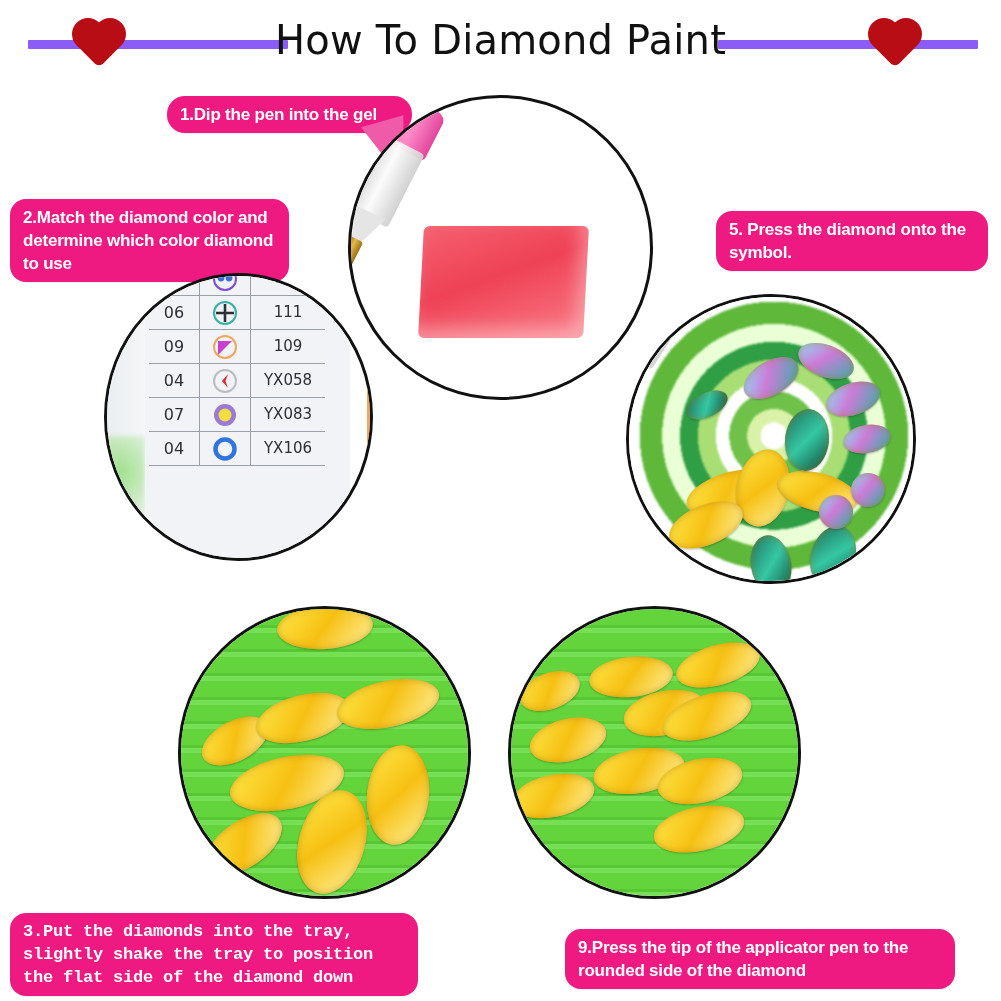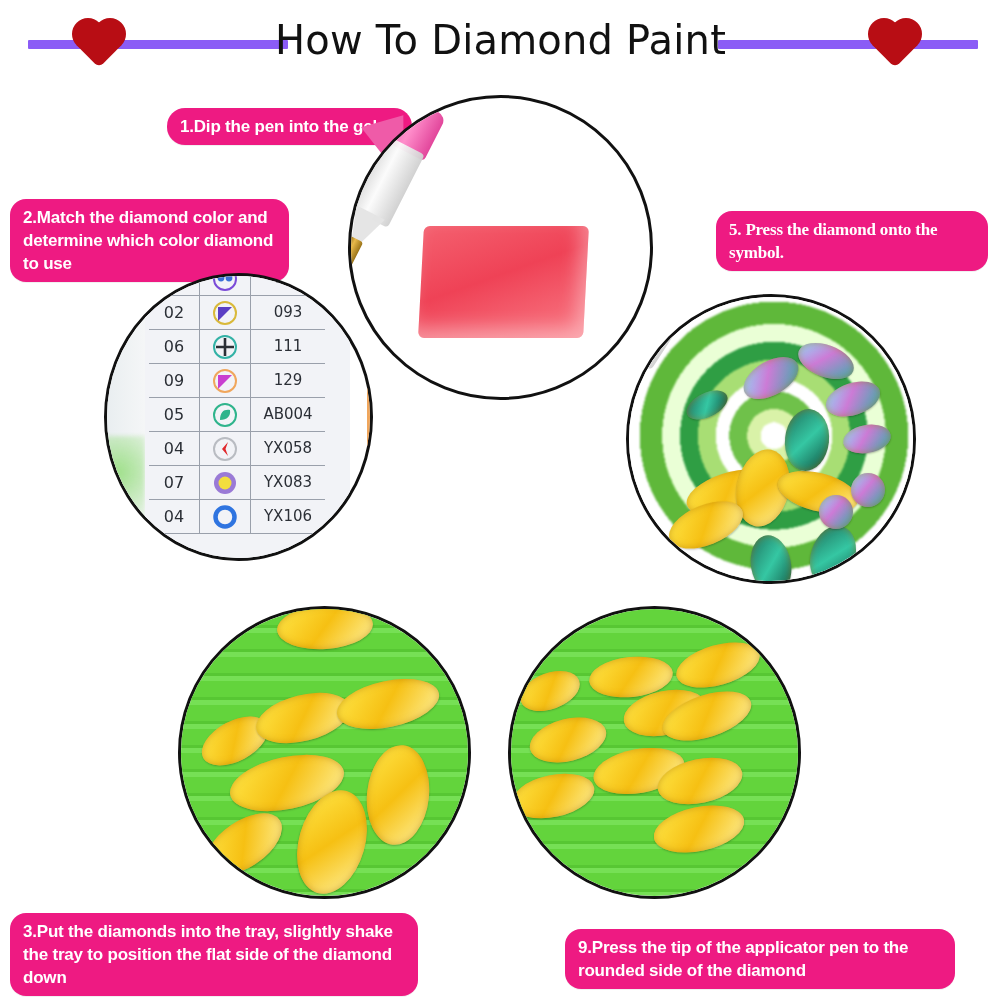--- a/index.html
+++ b/index.html
@@ -30,24 +30,24 @@
 
   
   .label{
     position:absolute;background:#ee1a82;color:#ffffff;
     border-radius:16px;
     font-weight:700;font-size:17px;line-height:23px;
     padding:7px 13px;box-sizing:border-box;
     letter-spacing:-0.2px;
     box-shadow:0 1px 0 rgba(0,0,0,.06);
   }
-  #label-1{left:167px;top:96px;width:245px;border-radius:18px;margin-top:12px;}
+  #label-1{left:167px;top:96px;width:245px;border-radius:18px;}
   #label-2{left:10px;top:199px;width:279px;}
-  #label-5{left:716px;top:211px;width:272px;font-family:Liberation Serif, serif;}
-  #label-3{left:10px;top:913px;width:408px;}
+  #label-5{left:716px;top:211px;width:272px;}
+  #label-3{left:10px;top:913px;width:408px;font-family:Liberation Mono, monospace;}
   #label-4{left:565px;top:929px;width:390px;}
 
   
   #label1-tail{
     position:absolute;left:369px;top:120px;width:0;height:0;
     border-left:26px solid transparent;border-right:18px solid transparent;
     border-top:64px solid #ef5ba8;transform:rotate(-16deg);
   }
 
   
@@ -161,58 +161,38 @@
           <span class="csym">
             <svg class="sym" viewBox="0 0 26 26">
               <circle cx="13" cy="13" r="11" fill="none" stroke="#7b4bd8" stroke-width="2"></circle>
               <circle cx="9" cy="12" r="3.4" fill="#3b6fd6"></circle>
               <circle cx="17" cy="12" r="3.4" fill="#3b6fd6"></circle>
             </svg>
           </span>
           <span class="cname">020</span>
         </div>
         <div class="crow">
-          <span class="ccode">02</span>
-          <span class="csym">
-            <svg class="sym" viewBox="0 0 26 26">
-              <circle cx="13" cy="13" r="11" fill="none" stroke="#d9b93a" stroke-width="2"></circle>
-              <path d="M6 7 L20 7 L6 21 Z" fill="#5b3fc4"></path>
-            </svg>
-          </span>
-          <span class="cname">093</span>
-        </div>
-        <div class="crow">
           <span class="ccode">06</span>
           <span class="csym">
             <svg class="sym" viewBox="0 0 26 26">
               <circle cx="13" cy="13" r="11" fill="none" stroke="#33b2a6" stroke-width="2"></circle>
               <path d="M13 4 V22 M4 13 H22" stroke="#2b2f36" stroke-width="2.6"></path>
             </svg>
           </span>
           <span class="cname">111</span>
         </div>
         <div class="crow">
           <span class="ccode">09</span>
           <span class="csym">
             <svg class="sym" viewBox="0 0 26 26">
               <circle cx="13" cy="13" r="11" fill="none" stroke="#f0a65c" stroke-width="2"></circle>
               <path d="M6 7 L20 7 L6 21 Z" fill="#c93fd0"></path>
             </svg>
           </span>
-          <span class="cname">129</span>
-        </div>
-        <div class="crow">
-          <span class="ccode">05</span>
-          <span class="csym">
-            <svg class="sym" viewBox="0 0 26 26">
-              <circle cx="13" cy="13" r="11" fill="none" stroke="#2fb48c" stroke-width="2"></circle>
-              <path d="M8 18 C8 10 12 7 18 8 C19 14 15 18 8 18 Z" fill="#2fb48c"></path>
-            </svg>
-          </span>
-          <span class="cname">AB004</span>
+          <span class="cname">109</span>
         </div>
         <div class="crow">
           <span class="ccode">04</span>
           <span class="csym">
             <svg class="sym" viewBox="0 0 26 26">
               <circle cx="13" cy="13" r="11" fill="none" stroke="#b9bcc2" stroke-width="2"></circle>
               <path d="M16 6 L10 13 L16 20 L13.5 13 Z" fill="#e0282c"></path>
             </svg>
           </span>
           <span class="cname">YX058</span>

